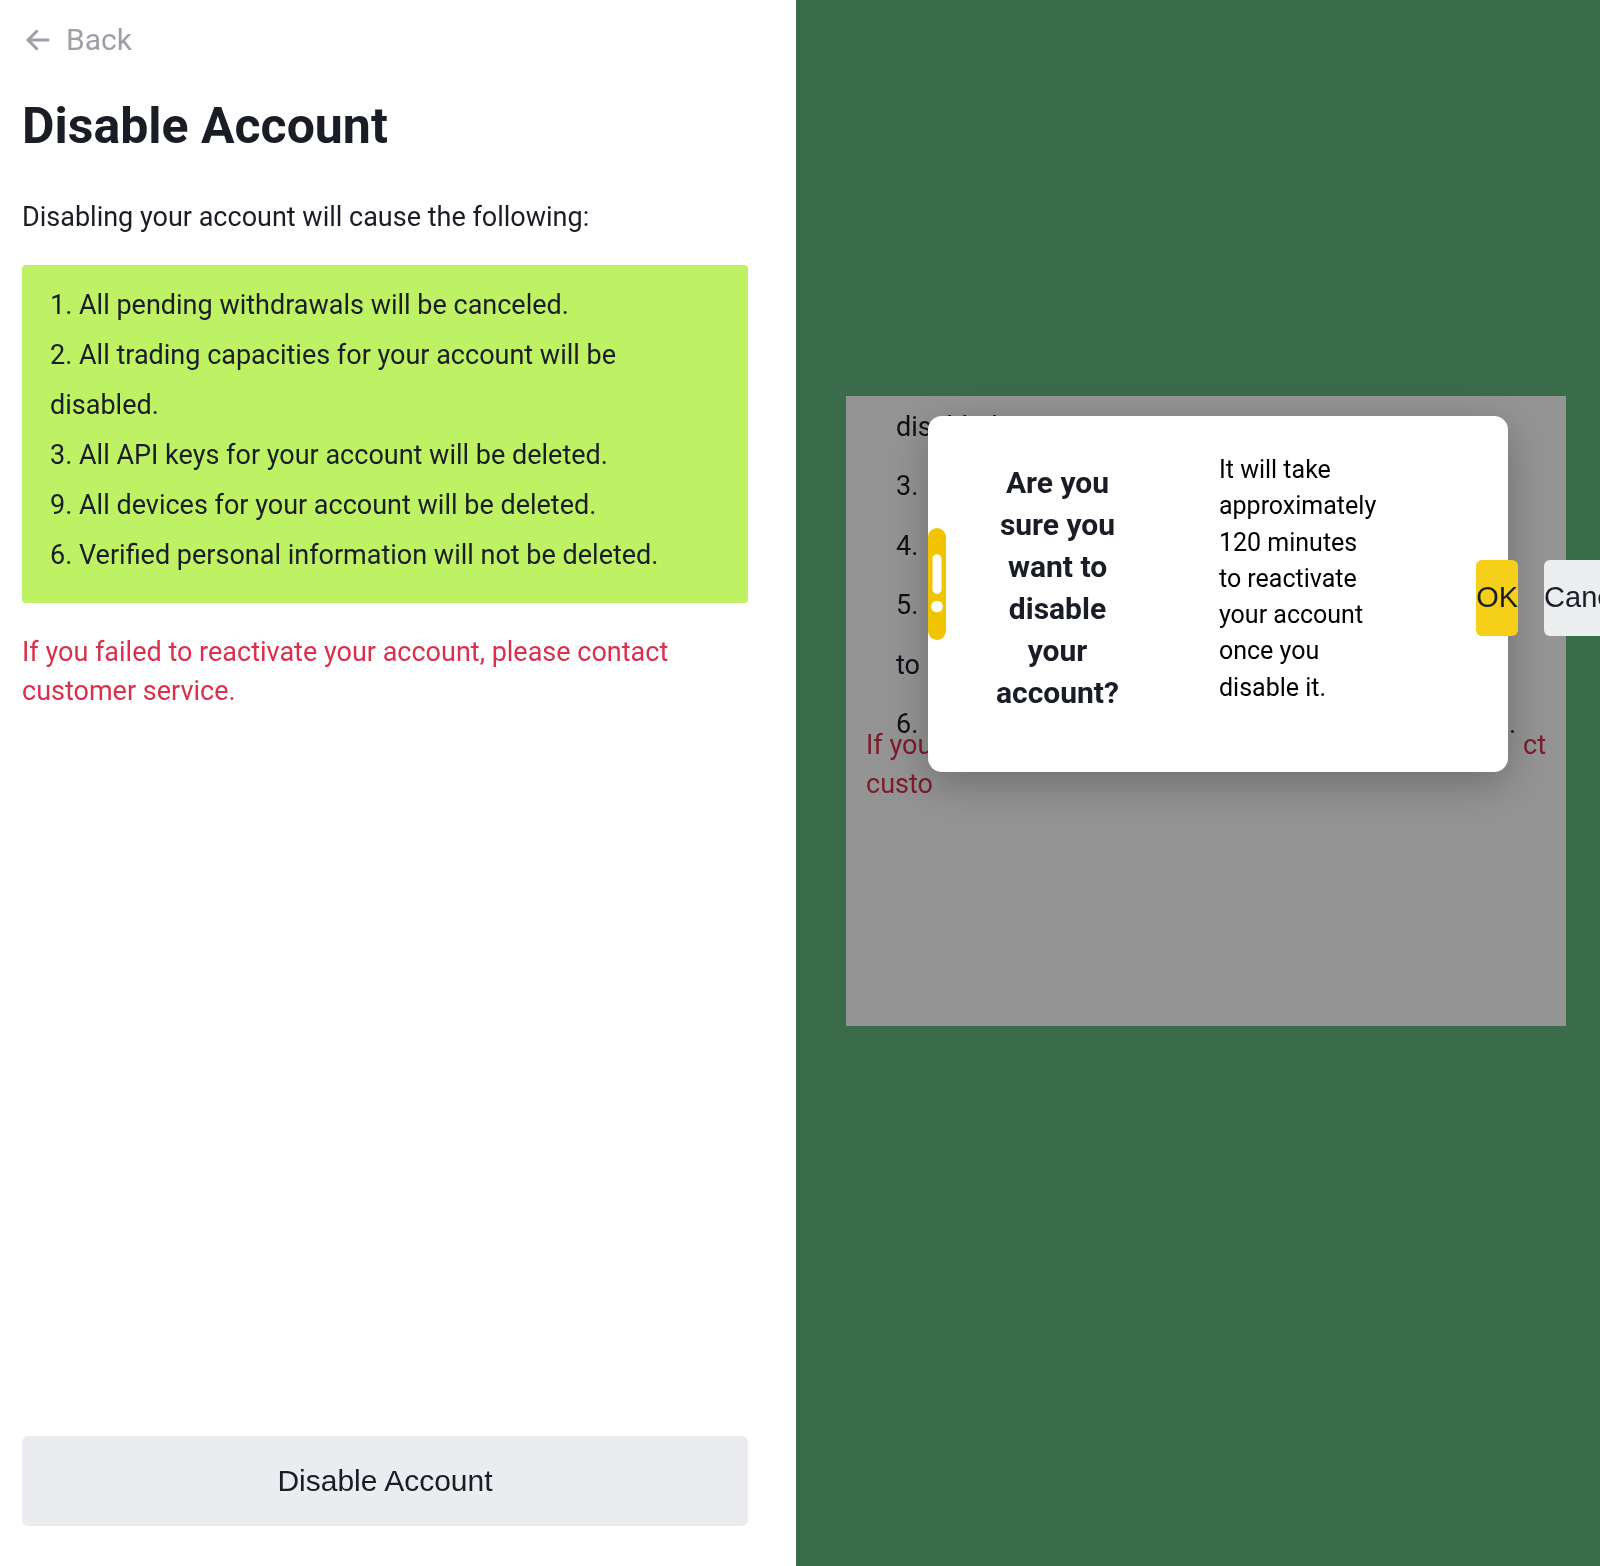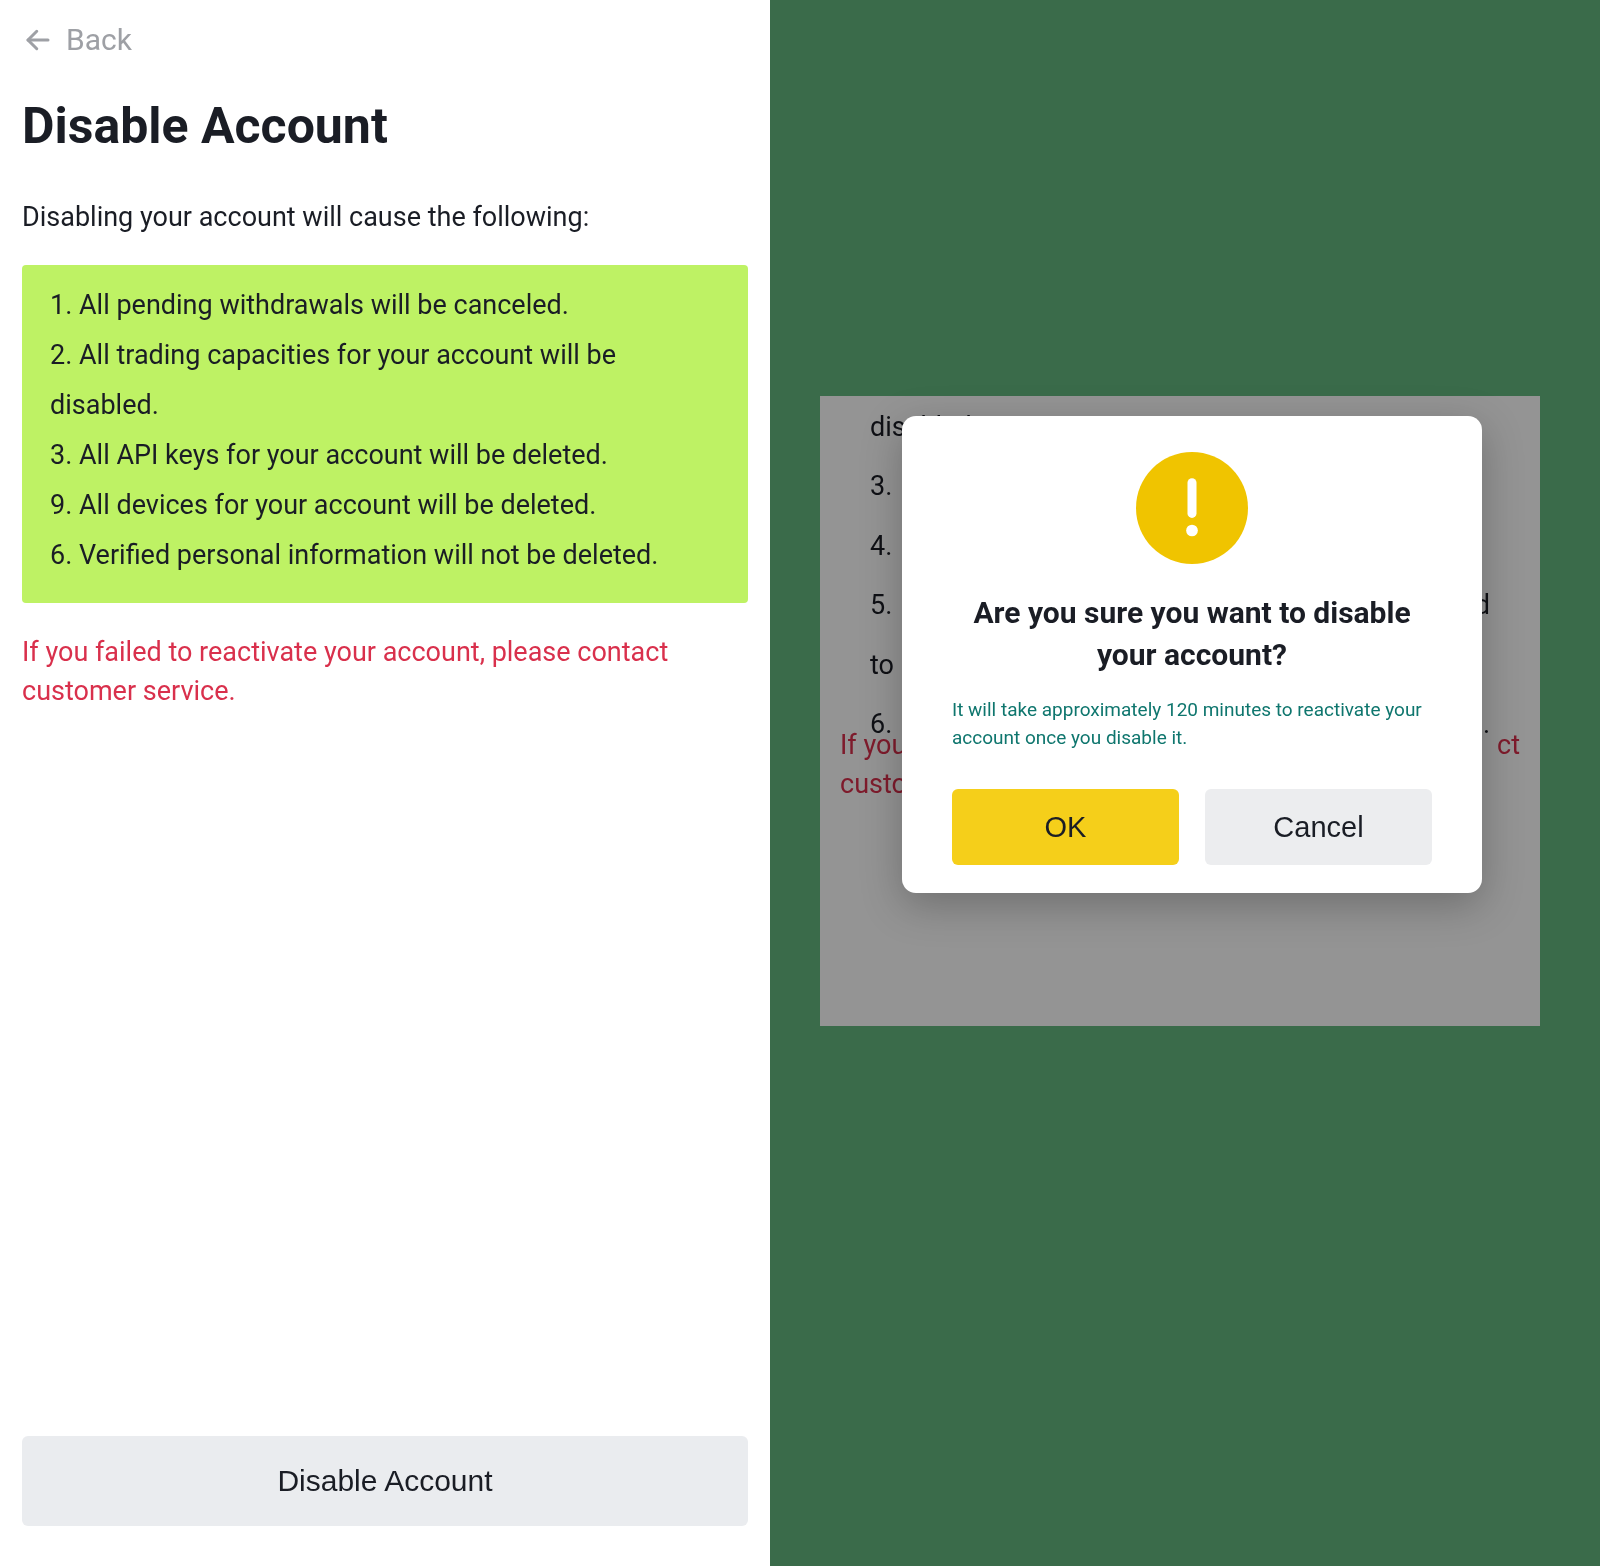--- a/index.html
+++ b/index.html
@@ -1,40 +1,40 @@
 <!DOCTYPE html>
 <html><head>
 <meta charset="utf-8">
 <style>
   * { box-sizing: border-box; margin: 0; padding: 0; }
   html, body { width: 1600px; height: 1566px; font-family: -apple-system, BlinkMacSystemFont, "Segoe UI", Roboto, "Helvetica Neue", Arial, sans-serif; }
-  .canvas { width: 1600px; height: 1566px; display: flex; position: relative; }
+  .canvas { width: 1600px; height: 1566px; display: flex; position: relative; gap: 26px; }
 
   
   .left-panel { width: 770px; height: 100%; background: #ffffff; padding: 22px 22px 40px 22px; display:flex; flex-direction:column; }
   .back-row { display:flex; align-items:center; gap:12px; color:#9ea0a5; font-size:30px; margin-bottom:40px; }
   .back-arrow { width:32px; height:32px; display:inline-flex; align-items:center; justify-content:center; }
   .page-title { font-size:50px; font-weight:700; color:#1a1d25; margin-bottom:46px; }
   .subhead { font-size:27px; color:#1a1d25; margin-bottom:32px; }
   .consequences { background:#bef264; border-radius:4px; padding:16px 28px 22px 28px; color:#1a1d25; font-size:27px; line-height:1.85; margin-bottom:30px; }
   .warning-text { color:#d9304c; font-size:27px; line-height:1.45; }
   .disable-button { margin-top:auto; width:100%; background:#eaecef; border:none; border-radius:6px; height:90px; font-size:30px; color:#1a1d25; cursor:pointer; }
 
   
   .right-panel { flex:1; background:#3a6b4a; position:relative; }
   .right-embed { position:absolute; left:50px; top:396px; width:720px; height:630px; background:#fff; }
   .right-embed .scrim { position:absolute; inset:0; background:rgba(0,0,0,0.42); }
   .right-embed .bg-text { position:absolute; left:50px; top:2px; right:50px; color:#1a1d25; font-size:27px; line-height:2.2; }
   .right-embed .bg-warning { position:absolute; left:20px; right:20px; top:330px; color:#d9304c; font-size:27px; line-height:1.45; }
 
-  .modal { position:absolute; left:82px; top:20px; width:580px; background:#fff; border-radius:14px; padding:36px 0 28px 0; display:flex; flex-direction:column; align-items:center; box-shadow:0 12px 40px rgba(0,0,0,.25); }
+  .modal { position:absolute; left:82px; top:20px; width:580px; background:#fff; border-radius:14px; padding:36px 0 28px 0; display:flex; align-items:center; box-shadow:0 12px 40px rgba(0,0,0,.25); }
   .modal .warn-icon { width:112px; height:112px; border-radius:56px; background:#f0c400; display:flex; align-items:center; justify-content:center; margin-bottom:28px; }
   .modal .warn-icon svg { width:18px; height:66px; }
   .modal h2 { font-size:30px; font-weight:700; color:#1a1d25; text-align:center; line-height:1.4; padding:0 50px; margin-bottom:20px; }
-  .modal p { font-size:19px; color:#0f766e; line-height:1.45; padding:0 50px; margin-bottom:38px; }
+  .modal p { font-size:25px; color:#000000; line-height:1.45; padding:0 50px; margin-bottom:38px; }
   .modal .btn-row { display:flex; gap:26px; padding:0 50px; width:100%; }
   .modal .btn { flex:1; border:none; border-radius:6px; height:76px; font-size:29px; cursor:pointer; }
   .modal .btn-cancel { background:#ecedef; color:#1a1d25; }
   .modal .btn-ok { background:#f5cf1a; color:#1a1d25; font-weight:500; }
 </style>
 </head>
 <body>
 
 <div class="canvas">
 

